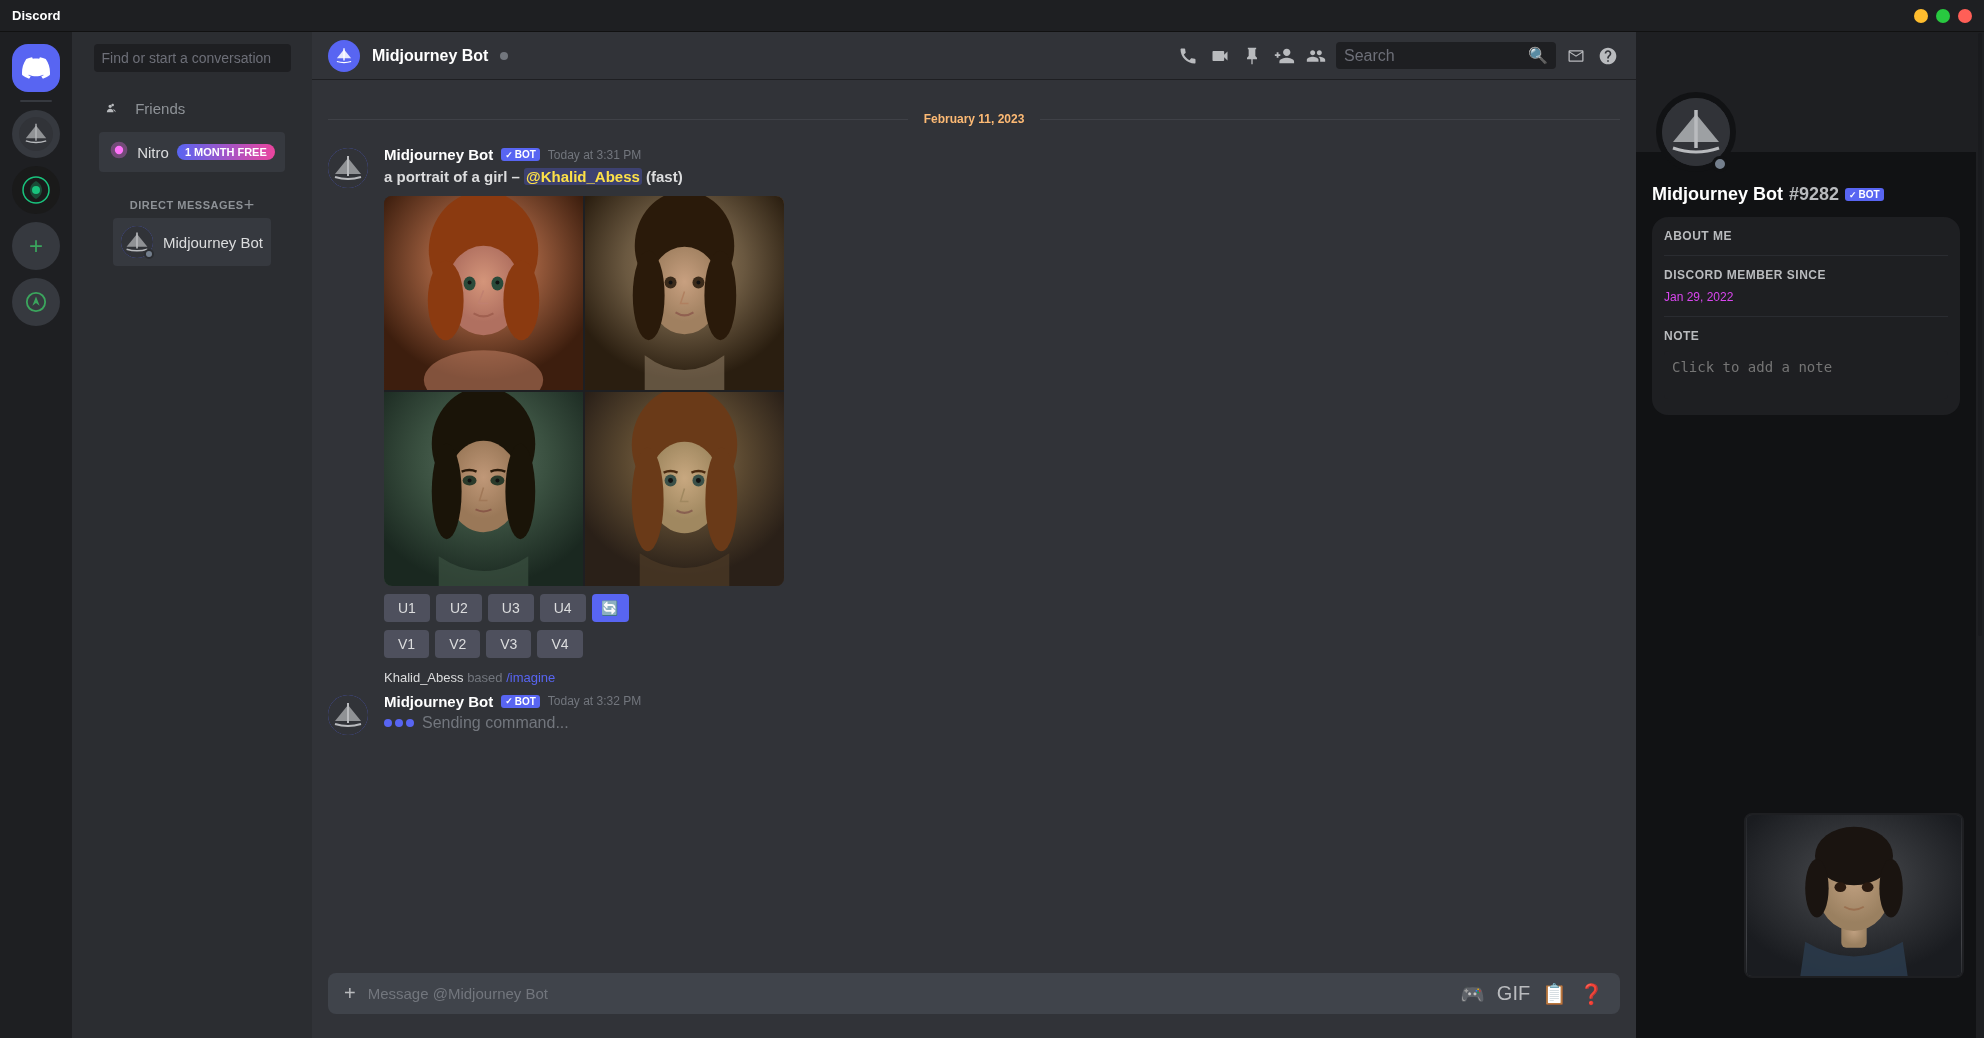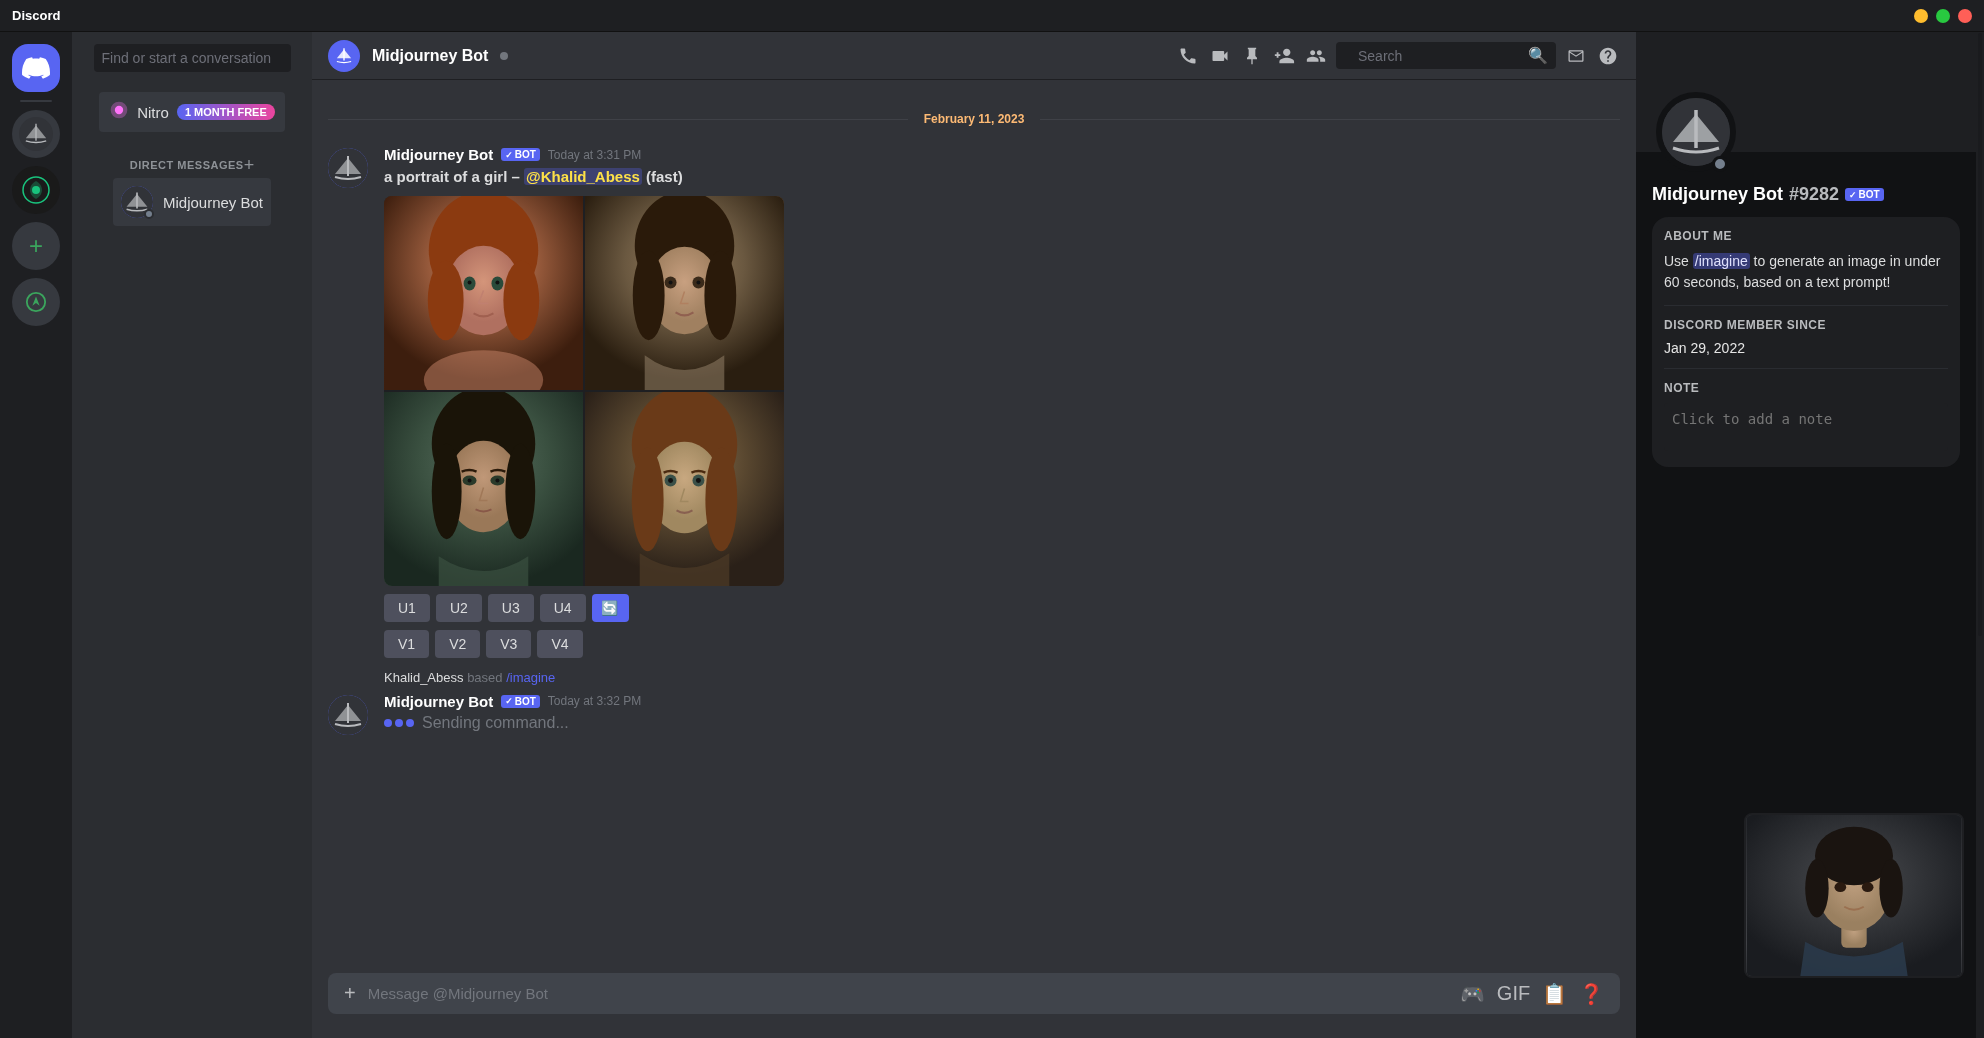--- a/index.html
+++ b/index.html
@@ -311,23 +311,22 @@
       align-items: center;
       padding: 4px 8px;
       gap: 6px;
       width: 220px;
     }
     .header-search-input {
       background: none;
       border: none;
       outline: none;
       color: #dcddde;
-      font-size: 14px;
+      font-size: 16px;
       width: 100%;
-      margin-left: 14px;
     }
     .header-search-input::placeholder { color: #6d6f78; }
     .search-icon-small { color: #b9bbbe; font-size: 16px; }
 
     
     .chat-messages {
       flex: 1;
       overflow-y: auto;
       padding: 16px 0;
     }
@@ -626,22 +625,22 @@
       font-size: 14px;
       line-height: 1.5;
     }
     .profile-description .highlight {
       background: rgba(88, 101, 242, 0.4);
       color: #dee0fc;
       border-radius: 3px;
       padding: 0 2px;
     }
     .profile-member-since {
-      color: #e5e5e5;
-      font-size: 14px;
+      color: #d946ef;
+      font-size: 12px;
       margin-top: 3px;
     }
     .profile-note-input {
       background: #1e1f22;
       border: none;
       border-radius: 4px;
       width: 100%;
       padding: 8px;
       color: #72767d;
       font-size: 14px;
@@ -733,20 +732,31 @@
       </svg>
     </div>
   </div>
 
   <div class="dm-sidebar">
     <div class="dm-search-bar">
       <input type="text" class="dm-search-input" placeholder="Find or start a conversation" style="">
     </div>
 
     <div class="dm-nav-items">
+      <div class="dm-nav-item">
+        <div class="nav-icon">
+          <svg width="20" height="20" viewBox="0 0 24 24" fill="#b9bbbe">
+            <path d="M13 10C13 11.1046 12.1046 12 11 12C9.89543 12 9 11.1046 9 10C9 8.89543 9.89543 8 11 8C12.1046 8 13 8.89543 13 10Z"></path>
+            <path d="M15.5 8.5C15.5 9.32843 14.8284 10 14 10C13.1716 10 12.5 9.32843 12.5 8.5C12.5 7.67157 13.1716 7 14 7C14.8284 7 15.5 7.67157 15.5 8.5Z"></path>
+            <path d="M7 17C7 14.7909 8.79086 13 11 13C13.2091 13 15 14.7909 15 17"></path>
+            <path d="M14 13.5C16 13.5 17.5 15 17.5 17"></path>
+          </svg>
+        </div>
+        <span>Friends</span>
+      </div>
 
       <div class="nitro-banner">
         <div class="nav-icon">
           <svg width="20" height="20" viewBox="0 0 24 24" fill="none">
             <circle cx="12" cy="12" r="10" fill="#ff73fa" opacity="0.3"></circle>
             <circle cx="12" cy="12" r="5" fill="#ff73fa"></circle>
           </svg>
         </div>
         <span style="color:#dcddde;font-size:15px;">Nitro</span>
         <div class="nitro-badge">1 MONTH FREE</div>
@@ -1097,23 +1107,20 @@
         <span class="profile-name">Midjourney Bot</span>
         <span class="profile-discriminator">#9282</span>
         <div class="bot-badge">
           <span class="bot-badge-check">✓</span>
           <span>BOT</span>
         </div>
       </div>
 
       <div style="background:#1e1f22; border-radius:16px; padding:12px;">
         <div class="profile-section-title">ABOUT ME</div>
-        <div class="profile-description">
-          <span>Use </span><span class="highlight">/imagine</span><span> to generate an image in under 60 seconds, based on a text prompt!</span>
-        </div>
 
         <div class="profile-divider"></div>
 
         <div class="profile-section-title">DISCORD MEMBER SINCE</div>
         <div class="profile-member-since">Jan 29, 2022</div>
 
         <div class="profile-divider"></div>
 
         <div class="profile-section-title">NOTE</div>
         <textarea class="profile-note-input" rows="2" placeholder="Click to add a note" style=""></textarea>

